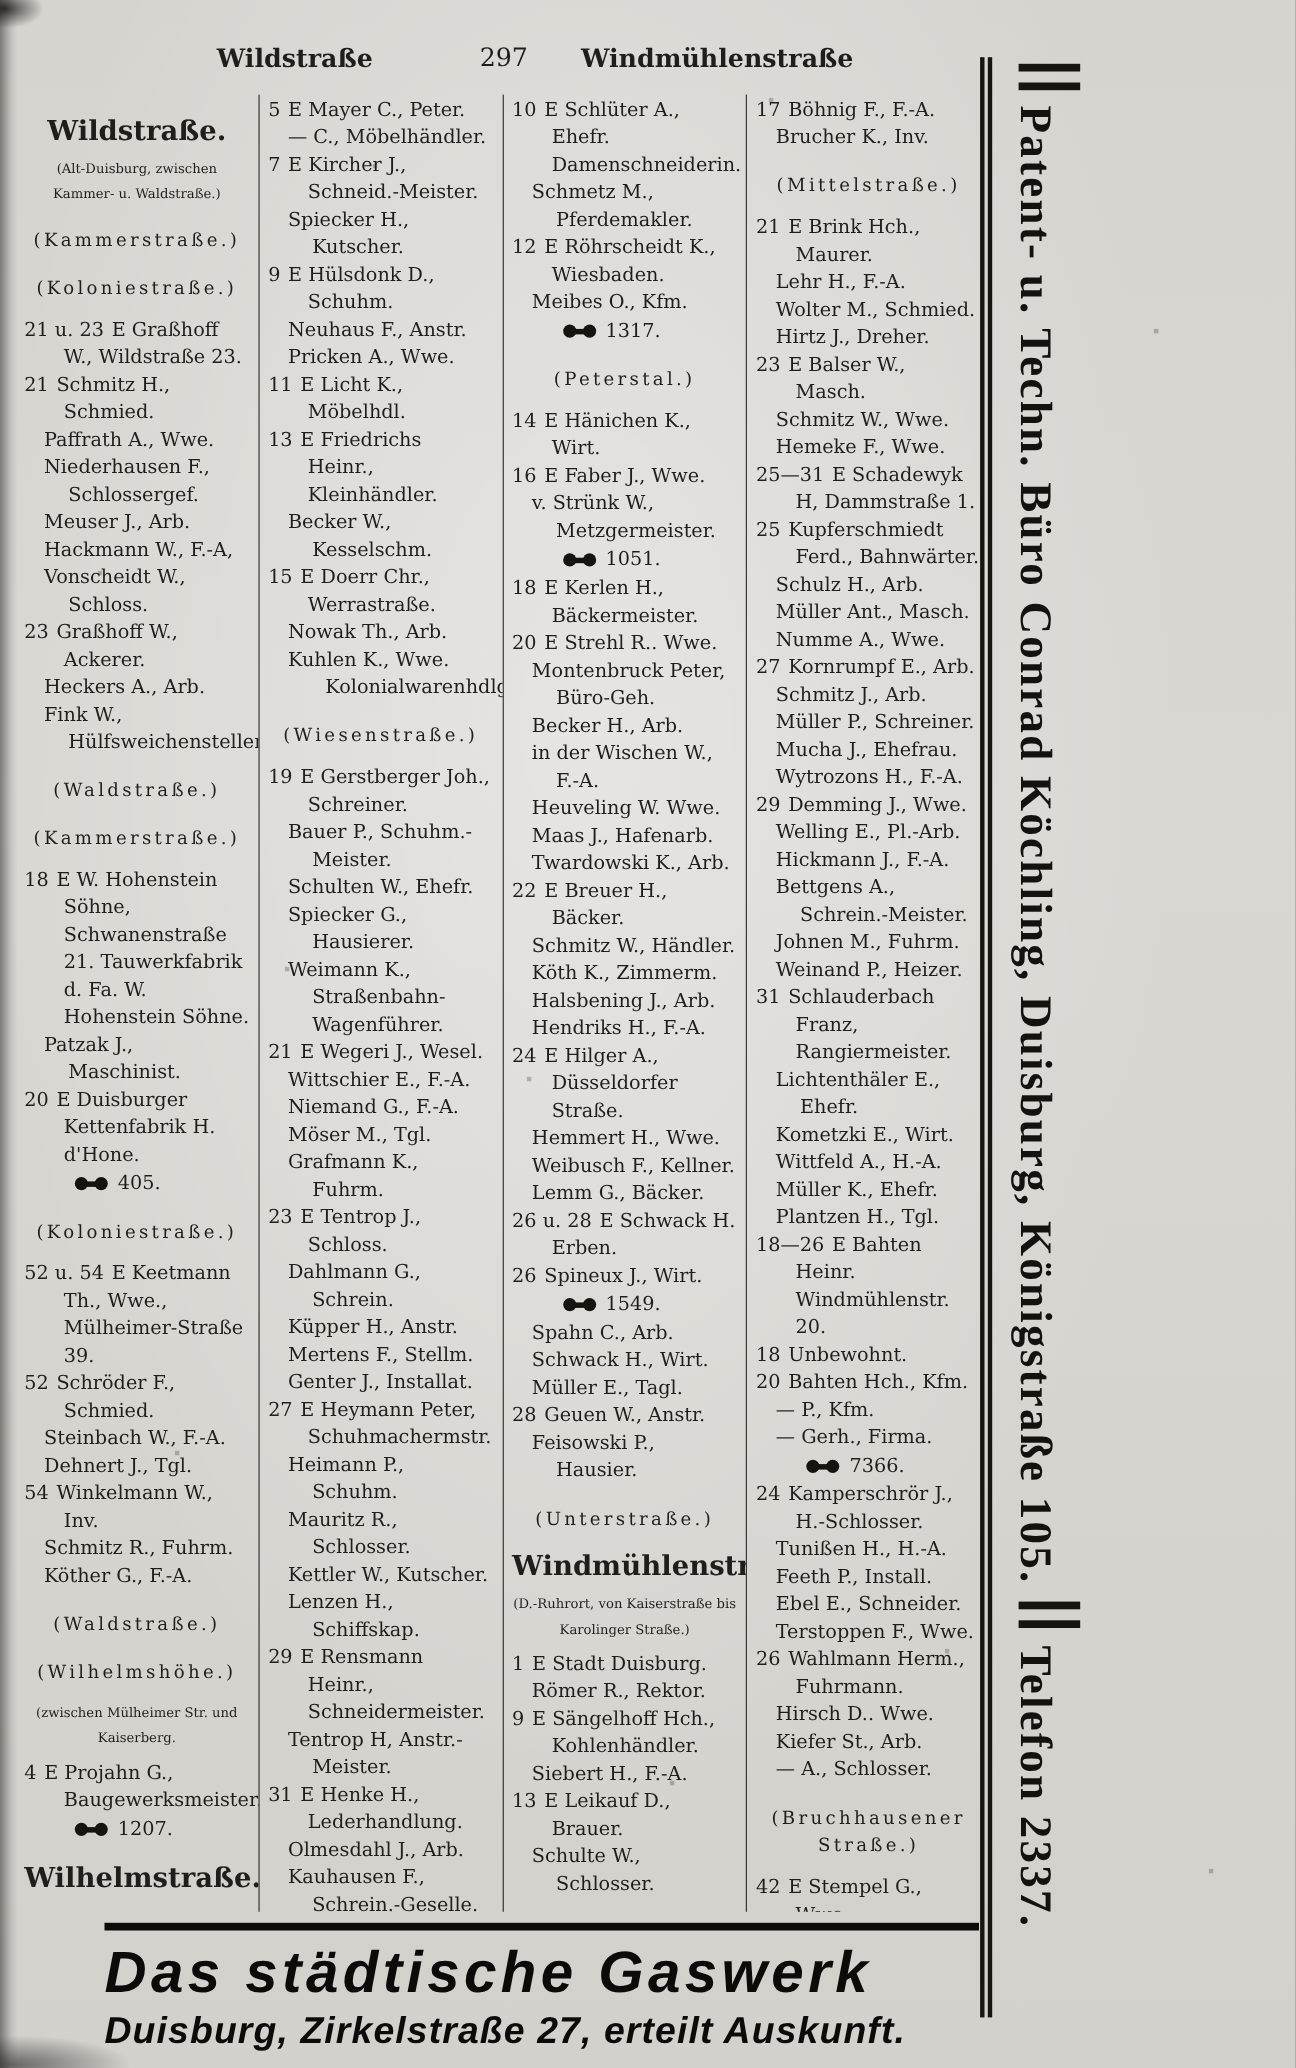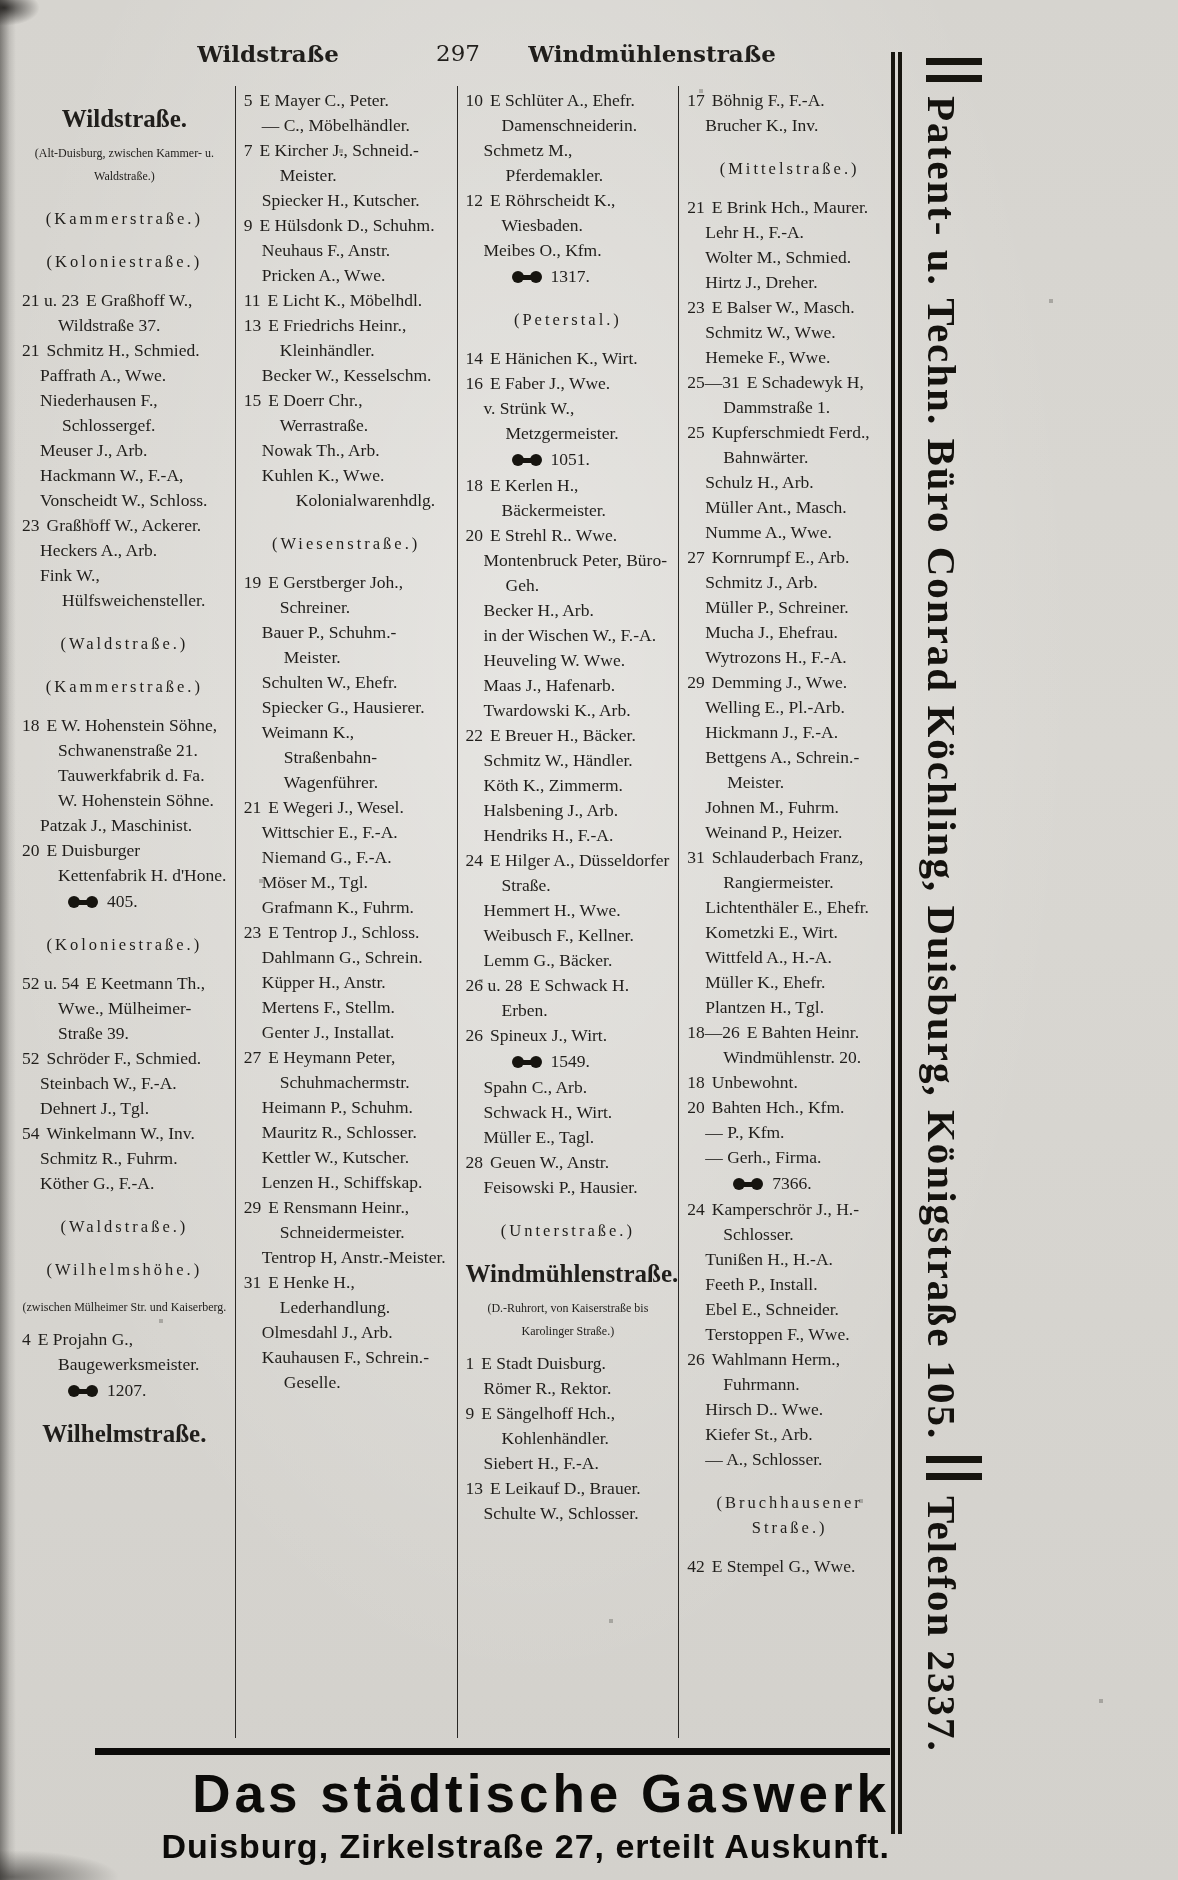--- a/index.html
+++ b/index.html
@@ -25,21 +25,21 @@
       610px 1620px 0 1px rgba(60,58,54,.3), 260px 880px 0 1px rgba(60,58,54,.3); }
 
   
   .rh { position:absolute; top:40px; font-weight:bold; font-size:23px; text-align:center; }
   .rh-left  { left:138px; width:260px; }
   .rh-num   { left:398px; width:120px; font-weight:normal; }
   .rh-right { left:522px; width:260px; }
 
   
   .content { position:absolute; top:86px; left:14px; width:886px; bottom:142px;
-    display:flex;font-family:Liberation Serif, serif; }
+    display:flex; }
   .col { flex:1 1 0; padding:2px 8px 0 8px; overflow:hidden; font-size:17.5px; line-height:25px; }
   .col + .col { border-left:1.5px solid #2a2825; }
 
   .b-heading { text-align:center; font-weight:bold; font-size:25px; line-height:30px; margin:16px 0 8px; }
   .b-note   { text-align:center; font-size:12px; line-height:23px; margin:8px 0 8px; }
   .b-cross  { text-align:center; letter-spacing:3px; font-size:16.5px; margin:18px 0 14px; }
   .b-e  { padding-left:36px; text-indent:-36px; }
   .b-e .num { margin-right:7px; }
   .b-r  { padding-left:40px; text-indent:-22px; }
   .b-r2 { padding-left:52px; }
@@ -55,22 +55,22 @@
     border-left:11px double #17150f; padding-left:14px;
     display:flex; flex-direction:column; align-items:flex-start; }
   .dbar { width:56px; height:10px; border-top:7px solid #17150f; border-bottom:7px solid #17150f;
     margin:6px 0 14px 10px; }
   .dbar.mid { margin:16px 0 16px 10px; }
   .ad-text { writing-mode:vertical-rl; text-orientation:sideways; white-space:nowrap;
     font-family:"Liberation Serif", serif; font-weight:bold; font-size:41px; letter-spacing:2px;
     color:#14120e; margin-left:2px; }
 
   
-  .bottom-ad { position:absolute; left:95px; width:795px; bottom:14px; text-align:right;
-    font-family:"Liberation Sans", sans-serif; color:#0c0b09; }
+  .bottom-ad { position:absolute; left:95px; width:795px; bottom:14px; text-align:left;
+    font-family:"Liberation Sans", sans-serif; color:#0c0b09;font-style:italic; }
   .bottom-ad .rule { height:7px; background:#0c0b09; margin-bottom:10px; }
   .gas-title { font-size:53px; font-weight:bold; letter-spacing:4px; line-height:58px; }
   .gas-sub { font-size:34px; font-weight:bold; letter-spacing:1px; margin-top:4px; }
 </style>
 </head>
 <body>
 
 <div class="page">
   <div class="edge-left"></div>
   <div class="edge-corner"></div>
@@ -80,21 +80,21 @@
   <div class="rh rh-left">Wildstraße</div>
   <div class="rh rh-num">297</div>
   <div class="rh rh-right">Windmühlenstraße</div>
 
   <div class="content">
     <div class="col">
         <div class="b-heading">Wildstraße.</div>
         <div class="b-note">(Alt-Duisburg, zwischen Kammer- u. Waldstraße.)</div>
         <div class="b-cross">(Kammerstraße.)</div>
         <div class="b-cross">(Koloniestraße.)</div>
-        <div class="b-e"><span class="num">21 u. 23</span><span>E Graßhoff W., Wildstraße 37.</span></div>
+        <div class="b-e"><span class="num">21 u. 23</span><span>E Graßhoff W., Wildstraße 23.</span></div>
         <div class="b-e"><span class="num">21</span><span>Schmitz H., Schmied.</span></div>
         <div class="b-r">Paffrath A., Wwe.</div>
         <div class="b-r">Niederhausen F., Schlossergef.</div>
         <div class="b-r">Meuser J., Arb.</div>
         <div class="b-r">Hackmann W., F.-A,</div>
         <div class="b-r">Vonscheidt W., Schloss.</div>
         <div class="b-e"><span class="num">23</span><span>Graßhoff W., Ackerer.</span></div>
         <div class="b-r">Heckers A., Arb.</div>
         <div class="b-r">Fink W., Hülfsweichensteller.</div>
         <div class="b-cross">(Waldstraße.)</div>

